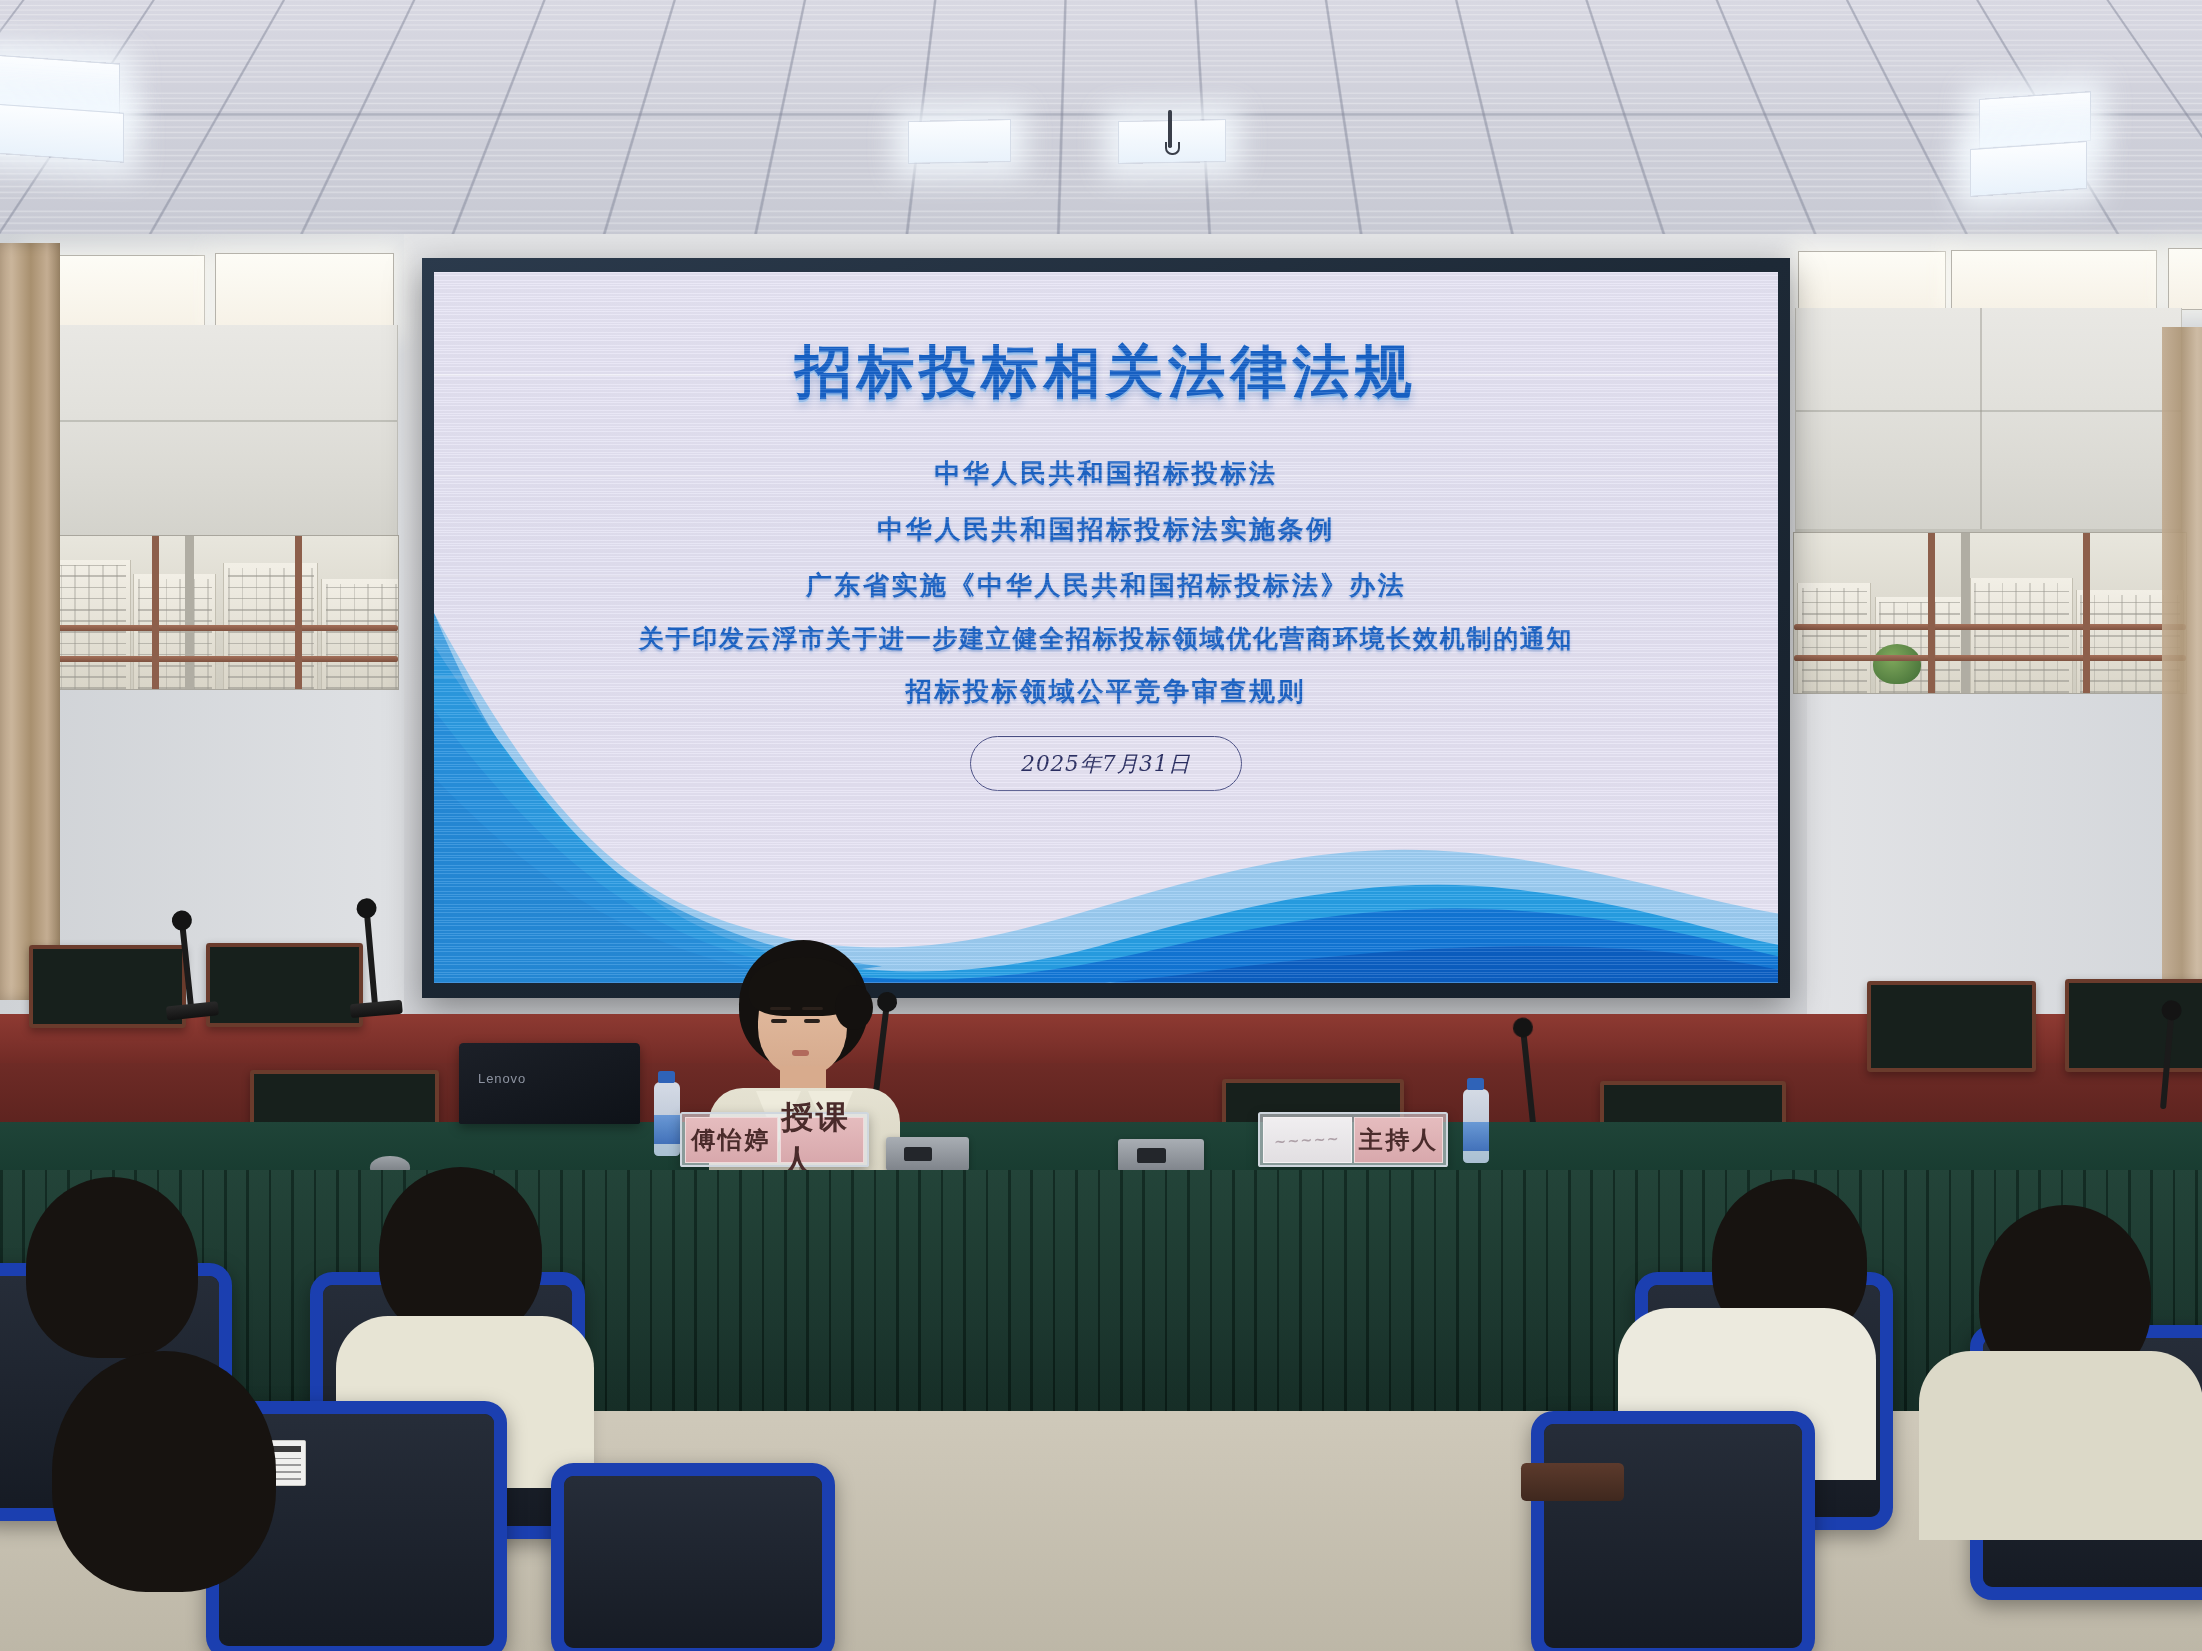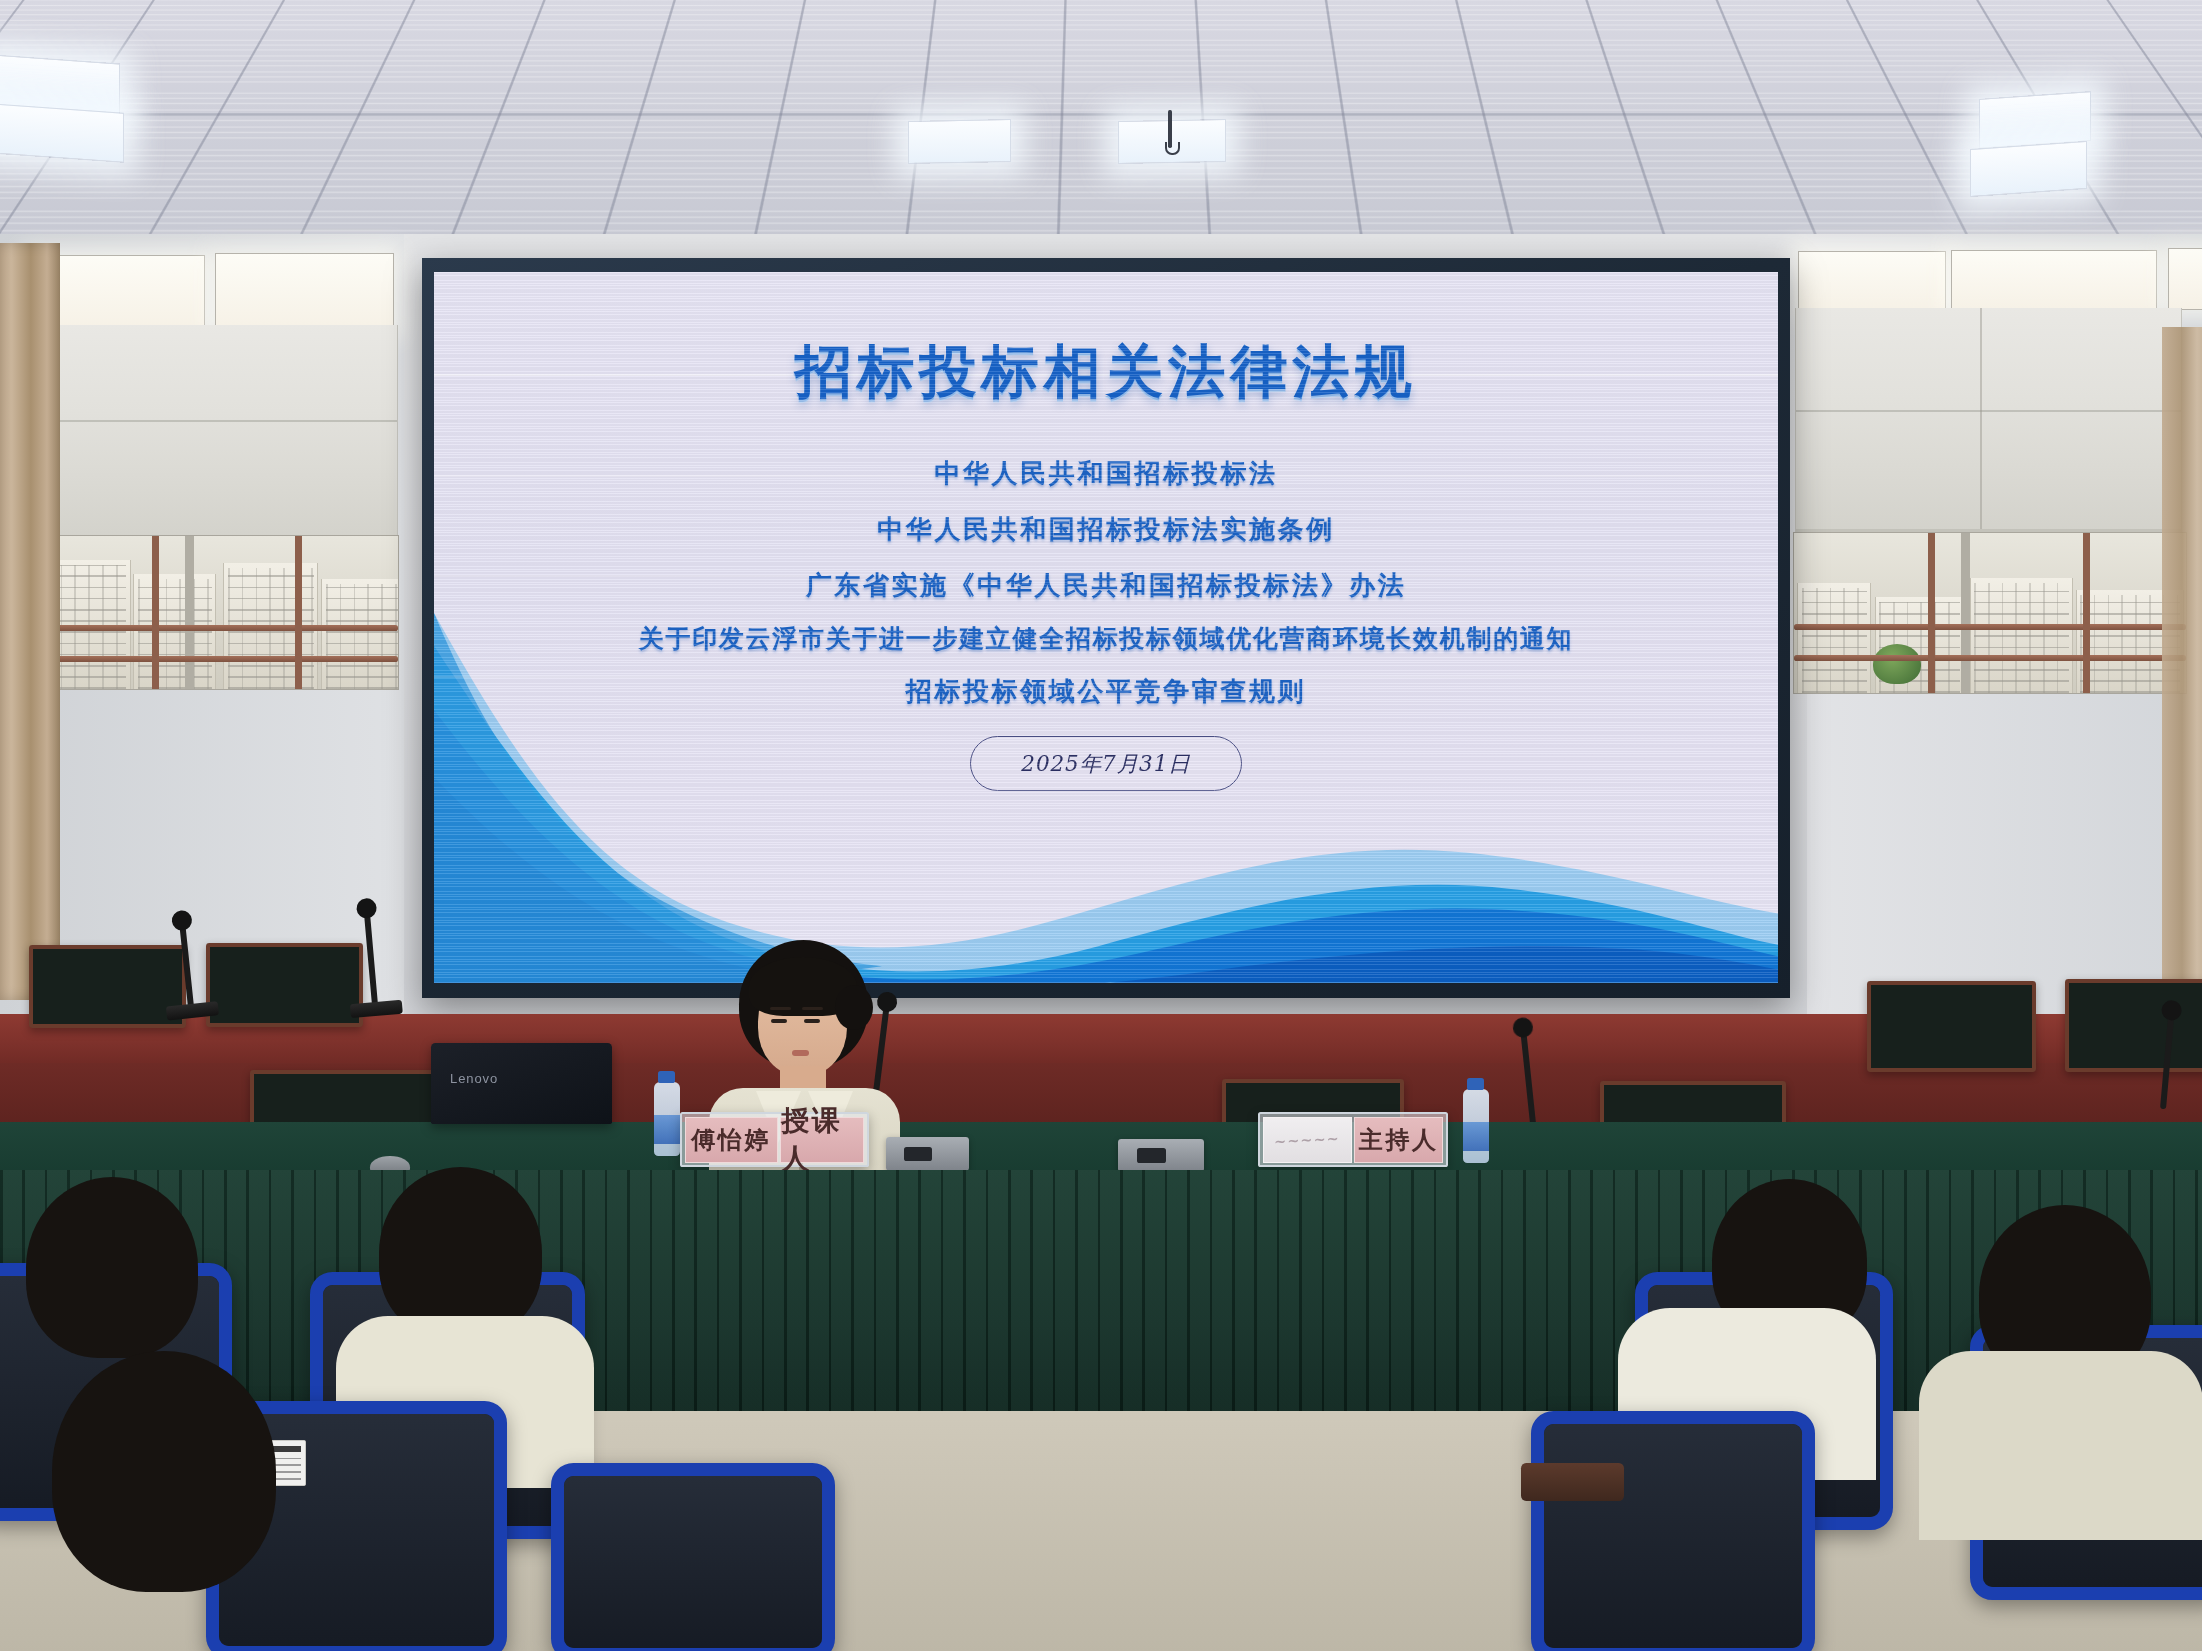--- a/index.html
+++ b/index.html
@@ -224,21 +224,21 @@
     position:absolute; top:-13.8px; left:-6.9px; width:20px; height:20px;
     background:#141414; border-radius:50%;
   }
   .mic-base {
     position:absolute; bottom:-11.2px; left:-22.4px; width:52px; height:13.8px;
     background:linear-gradient(180deg,#2a2a2a,#121212); border-radius:3.4px;
   }
 
   
   .laptop-lid {
-    position:absolute; left:431px; top:1043px; width:181px; height:81px;
+    position:absolute; left:459px; top:1043px; width:181px; height:81px;
     background:linear-gradient(160deg,#1c2028,#0e1218);
     border-radius:4.3px 4.3px 1.7px 1.7px; box-shadow:0 3.4px 10.3px rgba(0,0,0,.35);
   }
   .laptop-logo {
     position:absolute; left:19px; top:27.5px;
     font-size:13px; color:#8d93a0; letter-spacing:0.9px;
     font-family:"Liberation Sans", sans-serif;
   }
 
   
@@ -529,21 +529,21 @@
     <div class="sp-placket"></div>
   </div>
 
   <div class="bottle" style="left:654px; top:1082px;">
     <div class="bottle-cap"></div>
     <div class="bottle-label"></div>
   </div>
 
   <div class="plate-holder" style="left:680px; top:1112px;">
     <div class="plate" style="width:93px; height:46px; font-size:24px;">傅怡婷</div>
-    <div class="plate" style="width:84px; height:46px; font-size:28px; margin-left:2.6px;">授课人</div>
+    <div class="plate" style="width:84px; height:46px; font-size:32px; margin-left:2.6px;">授课人</div>
   </div>
 
   <div class="device-box" style="left:886px; top:1137px; width:83px; height:34px;"></div>
 
   <div class="plate-holder" style="left:1258px; top:1112px;">
     <div class="plate plate-blank" style="width:89px; height:46px;">
       <span class="plate-scribble">~~~~~</span>
     </div>
     <div class="plate" style="width:89px; height:46px; font-size:24px; margin-left:2.6px;">主持人</div>
   </div>

